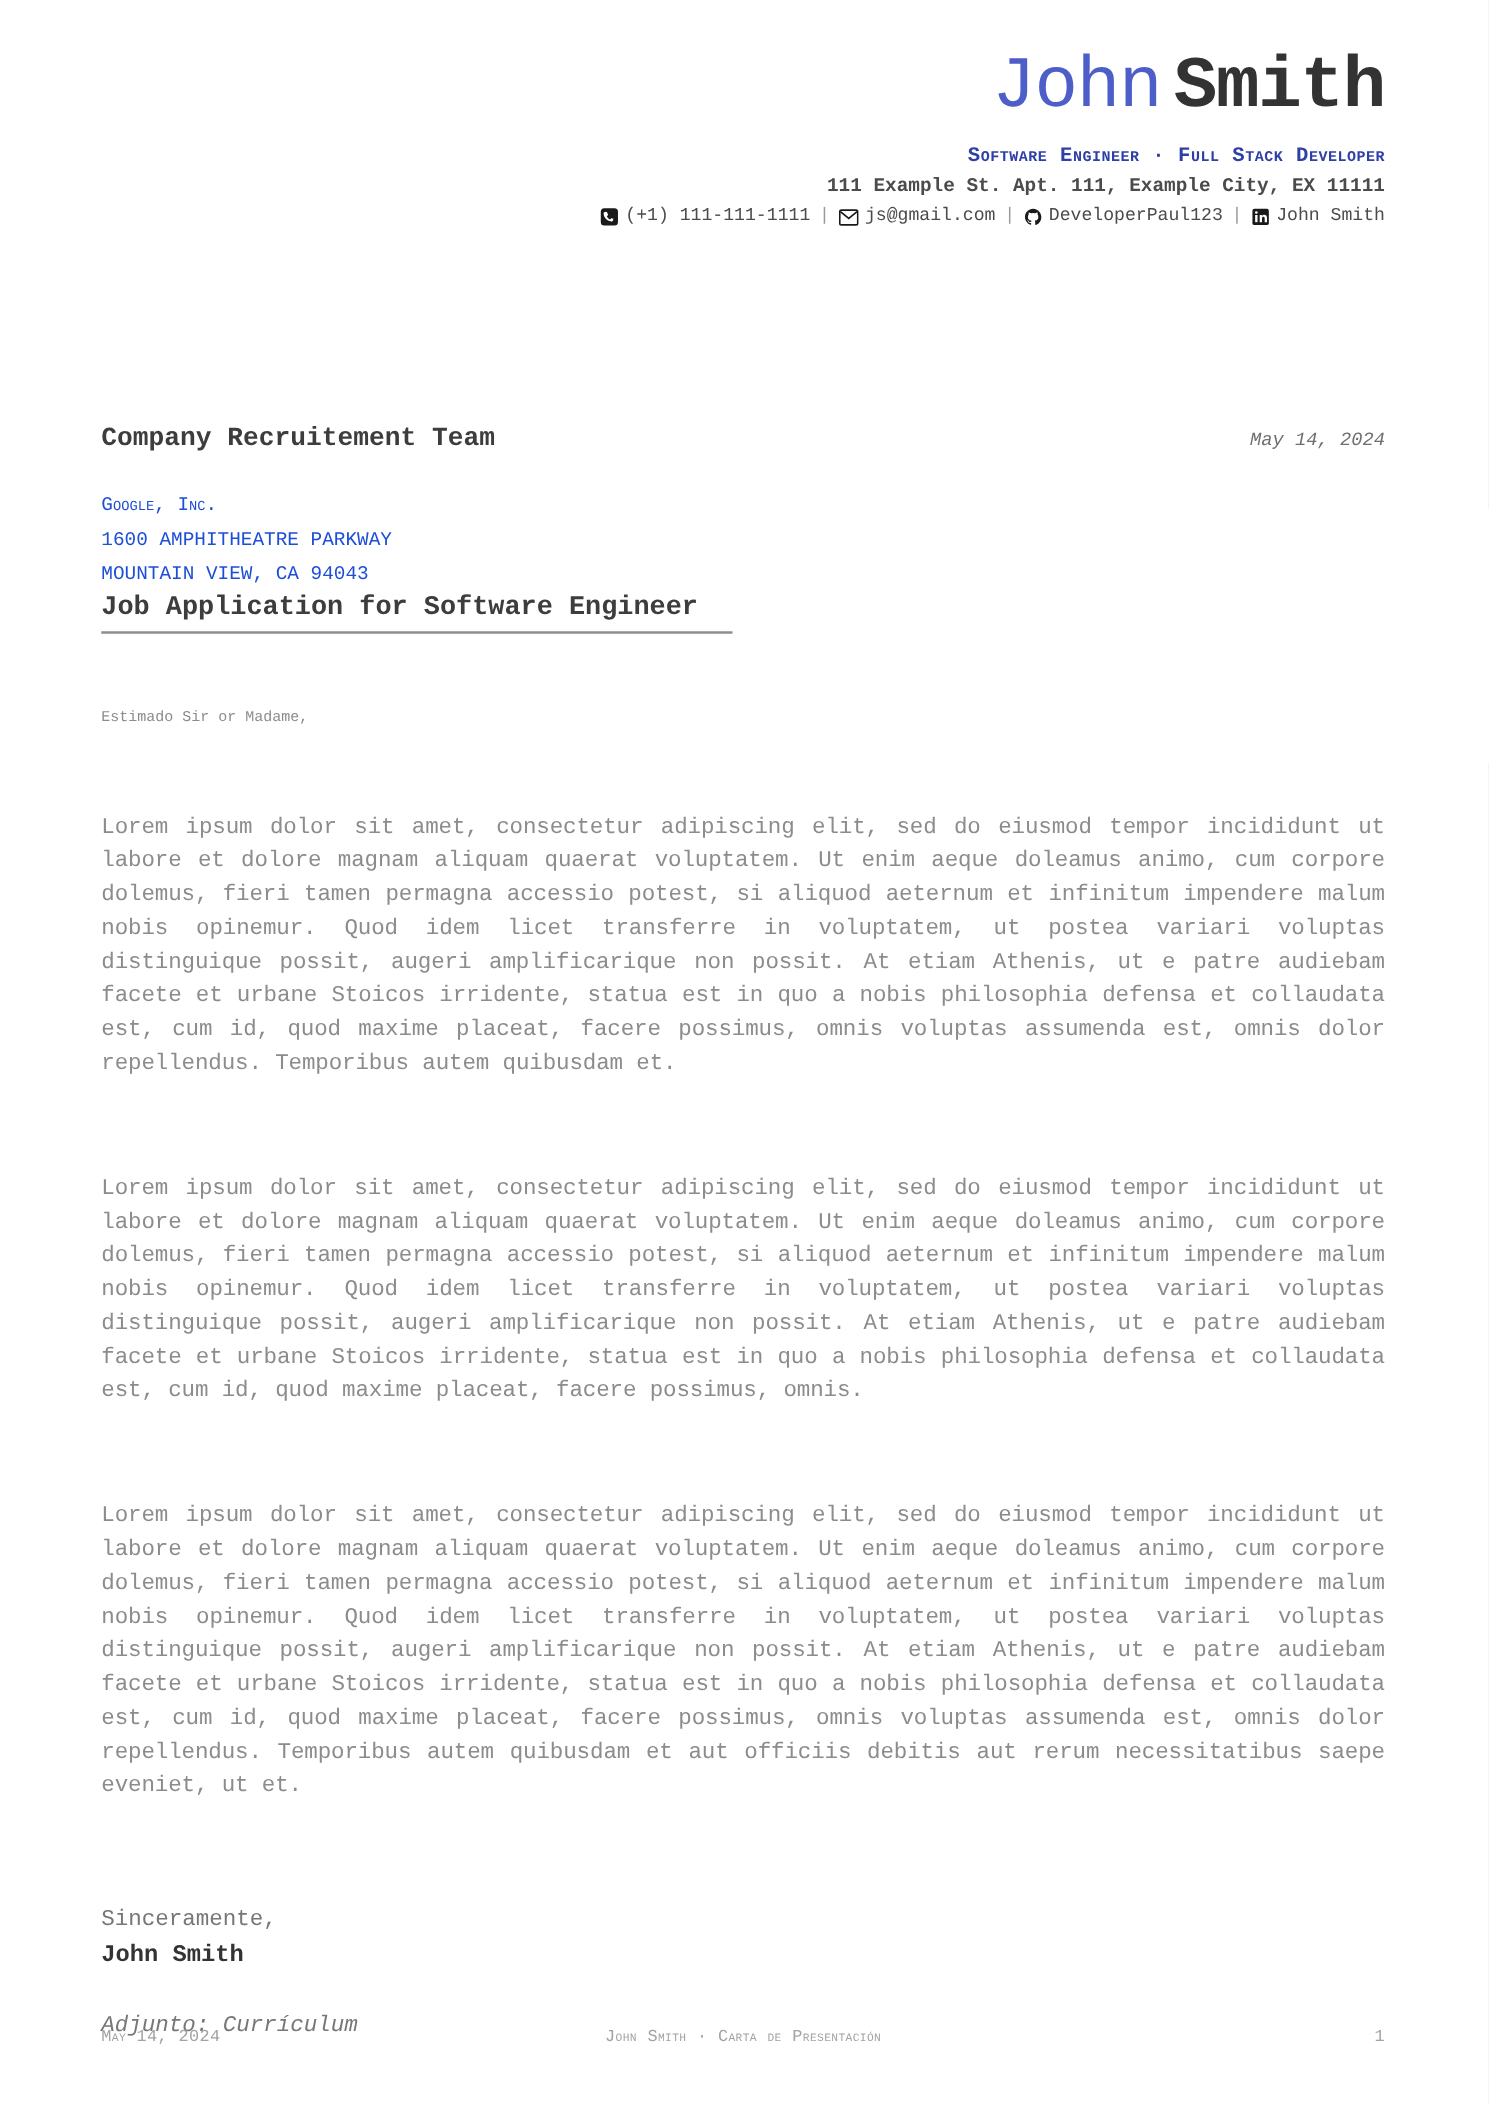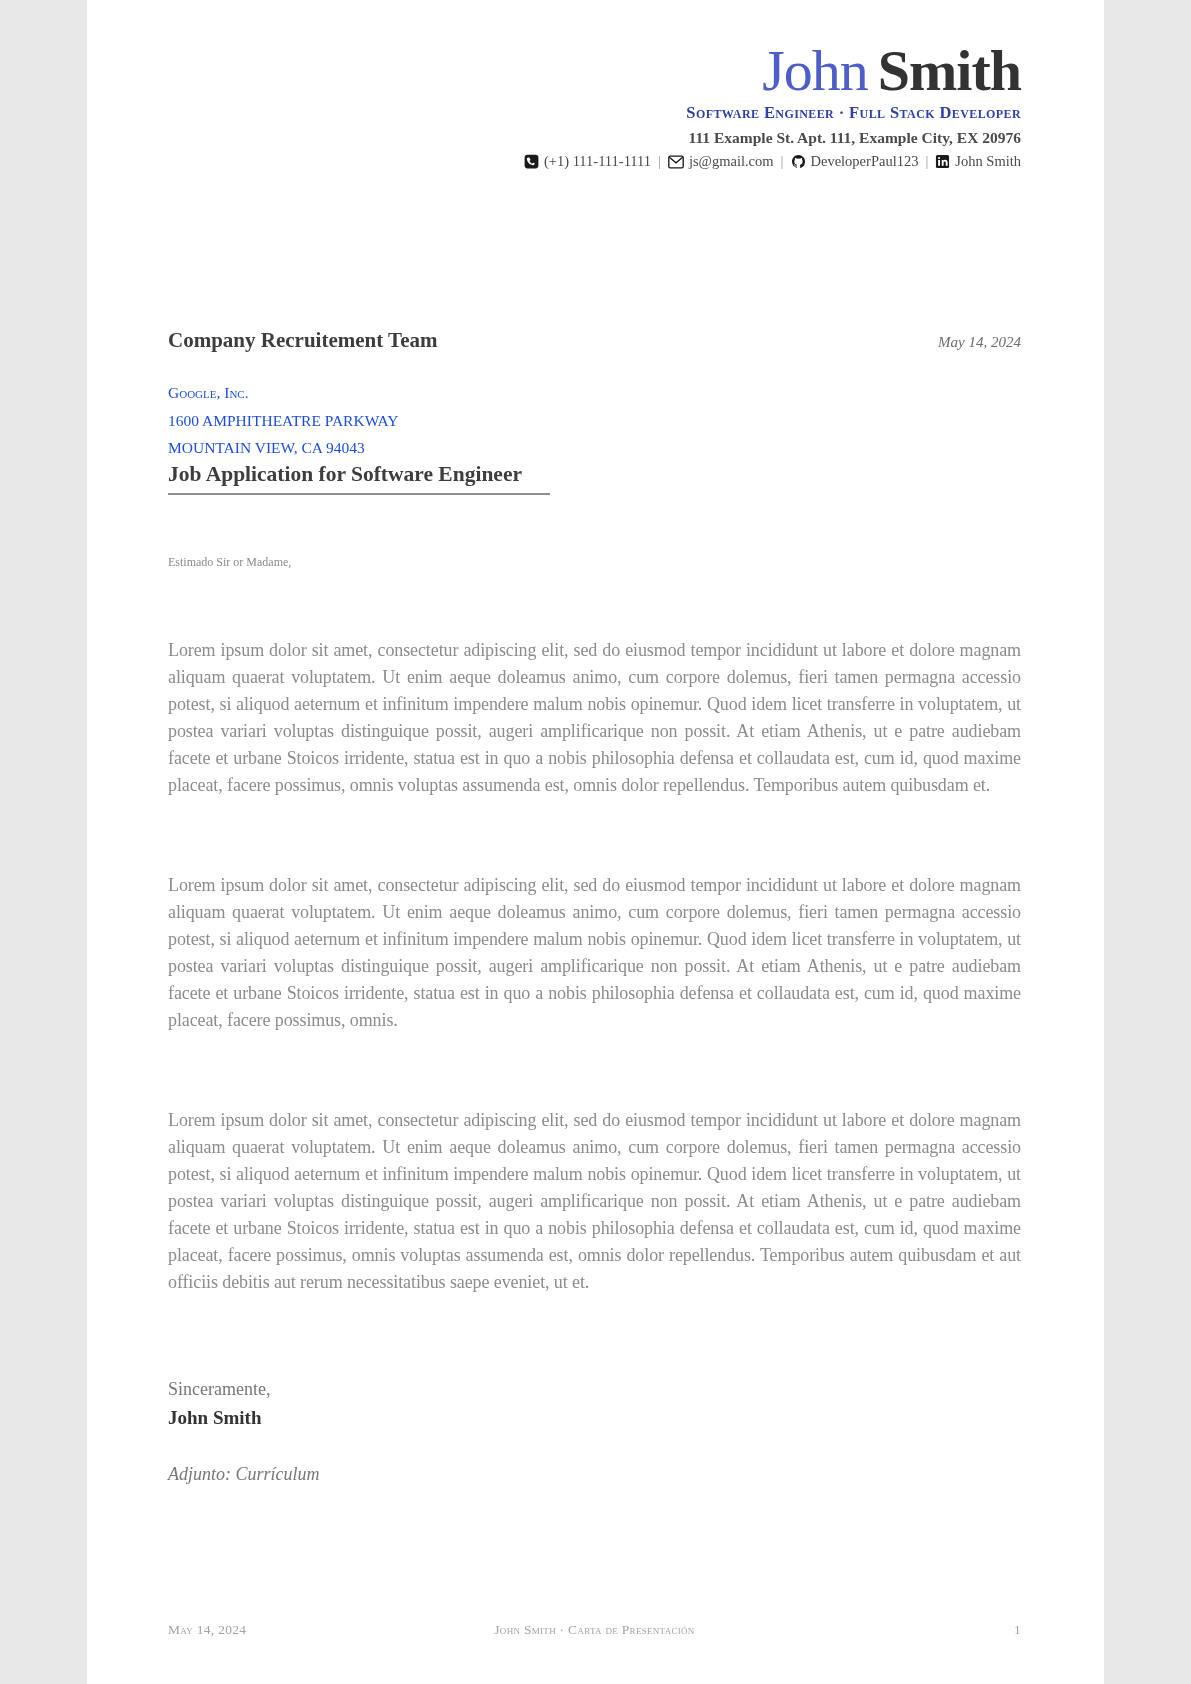--- a/index.html
+++ b/index.html
@@ -1,35 +1,35 @@
 <!DOCTYPE html>
 <html><head>
 <meta charset="utf-8">
 <style>
   * { margin: 0; padding: 0; box-sizing: border-box; }
   html, body { background: #e8e8e8; }
   .page {
     position: relative;
-    width: 1017px;
+    width: 1191px;
     height: 1684px;
     margin: 0 auto;
     background: #ffffff;
-    font-family: Liberation Serif, serif;
+    font-family: Liberation Mono, monospace;
     overflow: hidden;
   }
   
   .header {
     padding: 40px 83px 0 81px;
     text-align: right;
   }
   .name { font-size: 58px; line-height: 62px; letter-spacing: -1px; }
   .name .first { color: #4d5ec8; font-weight: 100; }
   .name .last  { color: #333333; font-weight: 700; margin-left: 10px; }
   .subtitle {
-    margin-top: 1px;
+    margin-top: 13px;
     font-size: 16.5px; line-height: 20px;
     font-variant: small-caps;
     font-weight: 600;
     color: #2e3fa6;
     letter-spacing: 0.4px;
   }
   .address {
     margin-top: 5px;
     font-size: 15.5px; line-height: 19px;
     font-weight: 700;
@@ -120,21 +120,21 @@
 </head>
 <body>
 
 <div class="page">
 
   <header class="header">
     <div class="name">
       <span class="first">John</span><span class="last">Smith</span>
     </div>
     <div class="subtitle">Software Engineer · Full Stack Developer</div>
-    <div class="address">111 Example St. Apt. 111, Example City, EX 20976</div>
+    <div class="address">111 Example St. Apt. 111, Example City, EX 11111</div>
     <div class="contacts">
       <span class="citem">
         <span class="cicon">
           <svg width="15" height="15" viewBox="0 0 24 24">
               <rect x="1" y="1" width="22" height="22" rx="4.5" fill="#1a1a1a"></rect>
               <path fill="#ffffff" d="M17.9 15.1l-2.7-1.2c-.5-.2-1.1-.1-1.4.4l-.9 1.1c-1.7-.9-3.3-2.5-4.2-4.2l1.1-.9c.5-.4.6-1 .4-1.4L9 6.2c-.3-.6-.9-.9-1.5-.7l-1.9.5c-.6.1-1 .7-1 1.3.1 5.8 4.8 10.5 10.6 10.6.6 0 1.1-.4 1.3-1l.5-1.9c.1-.6-.2-1.3-.8-1.5z"></path>
             </svg>
         </span>
         <span>(+1) 111-111-1111</span>
       </span>

